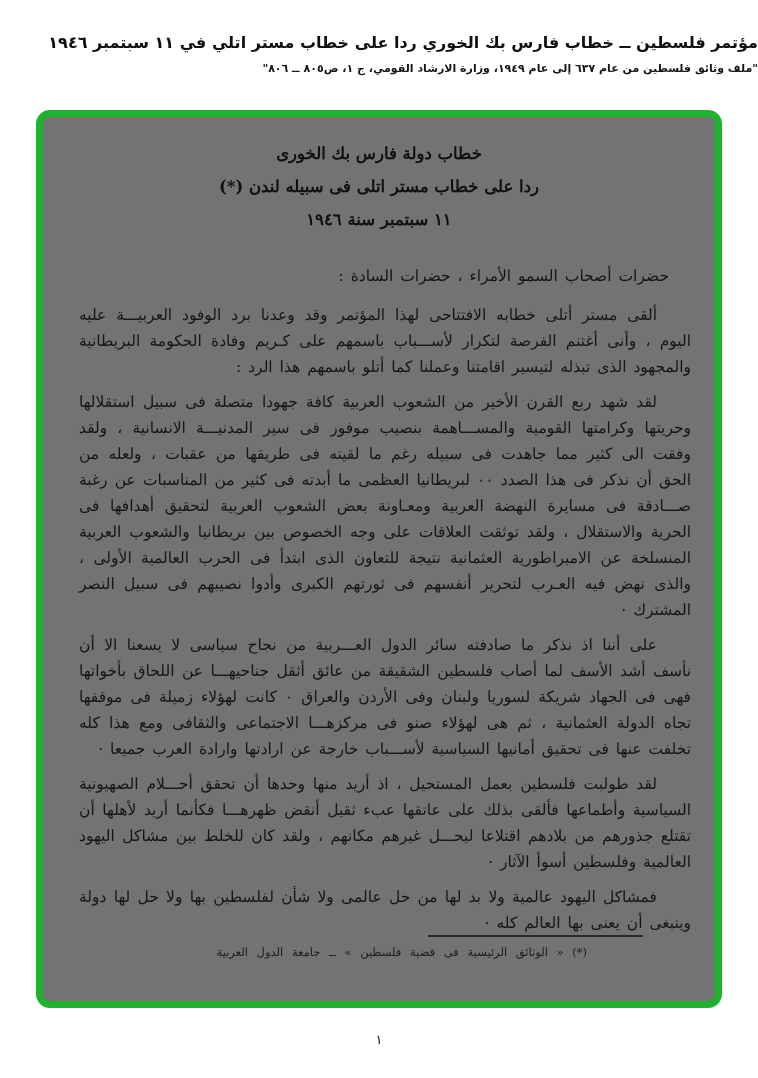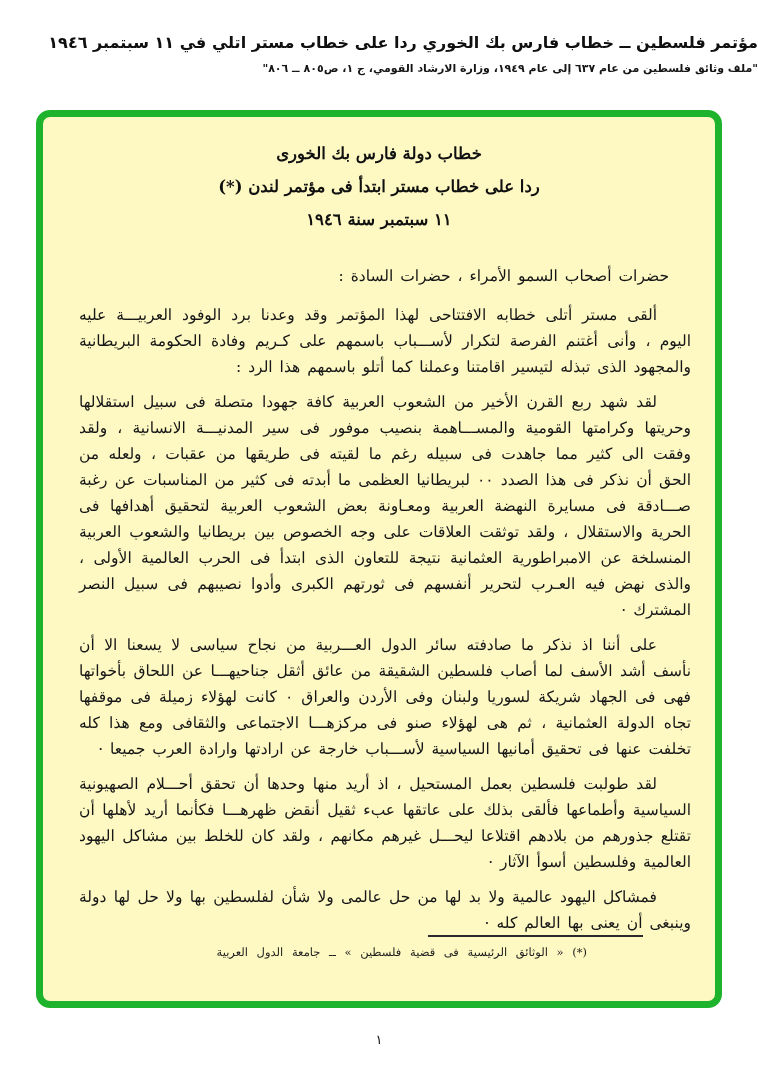--- a/index.html
+++ b/index.html
@@ -38,21 +38,21 @@
     color: #151515;
   }
   
   .doc-frame {
     position: absolute;
     left: 36px; top: 110px;
     width: 686px; height: 898px;
     box-sizing: border-box;
     border: 7px solid #1db32c;
     border-radius: 14px;
-    background: #fef9c3;
+    background: #737373;
   }
   
   .title-block {
     margin-top: 20px;
     text-align: center;
     font-weight: bold;
     font-size: 16.5px;
     line-height: 33px;
     color: #101010;
   }
@@ -109,21 +109,21 @@
 
   <header class="page-header">
     <div class="header-title">مؤتمر فلسطين ــ خطاب فارس بك الخوري ردا على خطاب مستر اتلي في ١١ سبتمبر ١٩٤٦</div>
     <div class="header-source">"ملف وثائق فلسطين من عام ٦٣٧ إلى عام ١٩٤٩، وزارة الارشاد القومي، ج ١، ص٨٠٥ ــ ٨٠٦"</div>
   </header>
 
   <div class="doc-frame" style="border-color: rgb(29, 179, 44);">
 
     <div class="title-block">
       <div>خطاب دولة فارس بك الخورى</div>
-      <div>ردا على خطاب مستر ابتدأ فى مؤتمر لندن (*)</div>
+      <div>ردا على خطاب مستر اتلى فى سبيله لندن (*)</div>
       <div>١١ سبتمبر سنة ١٩٤٦</div>
     </div>
 
     <div class="doc-body">
       <p class="salutation">حضرات أصحاب السمو الأمراء ، حضرات السادة :</p>
       <p>ألقى مستر أتلى خطابه الافتتاحى لهذا المؤتمر وقد وعدنا برد الوفود العربيـــة عليه اليوم ، وأنى أغتنم الفرصة لتكرار لأســـباب باسمهم على كـريم وفادة الحكومة البريطانية والمجهود الذى تبذله لتيسير اقامتنا وعملنا كما أتلو باسمهم هذا الرد :</p>
       <p>لقد شهد ربع القرن الأخير من الشعوب العربية كافة جهودا متصلة فى سبيل استقلالها وحريتها وكرامتها القومية والمســـاهمة بنصيب موفور فى سير المدنيـــة الانسانية ، ولقد وفقت الى كثير مما جاهدت فى سبيله رغم ما لقيته فى طريقها من عقبات ، ولعله من الحق أن نذكر فى هذا الصدد ٠٠ لبريطانيا العظمى ما أبدته فى كثير من المناسبات عن رغبة صـــادقة فى مسايرة النهضة العربية ومعـاونة بعض الشعوب العربية لتحقيق أهدافها فى الحرية والاستقلال ، ولقد توثقت العلاقات على وجه الخصوص بين بريطانيا والشعوب العربية المنسلخة عن الامبراطورية العثمانية نتيجة للتعاون الذى ابتدأ فى الحرب العالمية الأولى ، والذى نهض فيه العـرب لتحرير أنفسهم فى ثورتهم الكبرى وأدوا نصيبهم فى سبيل النصر المشترك ·</p>
       <p>على أننا اذ نذكر ما صادفته سائر الدول العـــربية من نجاح سياسى لا يسعنا الا أن نأسف أشد الأسف لما أصاب فلسطين الشقيقة من عائق أثقل جناحيهـــا عن اللحاق بأخواتها فهى فى الجهاد شريكة لسوريا ولبنان وفى الأردن والعراق ٠ كانت لهؤلاء زميلة فى موقفها تجاه الدولة العثمانية ، ثم هى لهؤلاء صنو فى مركزهـــا الاجتماعى والثقافى ومع هذا كله تخلفت عنها فى تحقيق أمانيها السياسية لأســـباب خارجة عن ارادتها وارادة العرب جميعا ·</p>
       <p>لقد طولبت فلسطين بعمل المستحيل ، اذ أريد منها وحدها أن تحقق أحـــلام الصهيونية السياسية وأطماعها فألقى بذلك على عاتقها عبء ثقيل أنقض ظهرهـــا فكأنما أريد لأهلها أن تقتلع جذورهم من بلادهم اقتلاعا ليحـــل غيرهم مكانهم ، ولقد كان للخلط بين مشاكل اليهود العالمية وفلسطين أسوأ الآثار ·</p>
       <p>فمشاكل اليهود عالمية ولا بد لها من حل عالمى ولا شأن لفلسطين بها ولا حل لها دولة وينبغى أن يعنى بها العالم كله ·</p>

